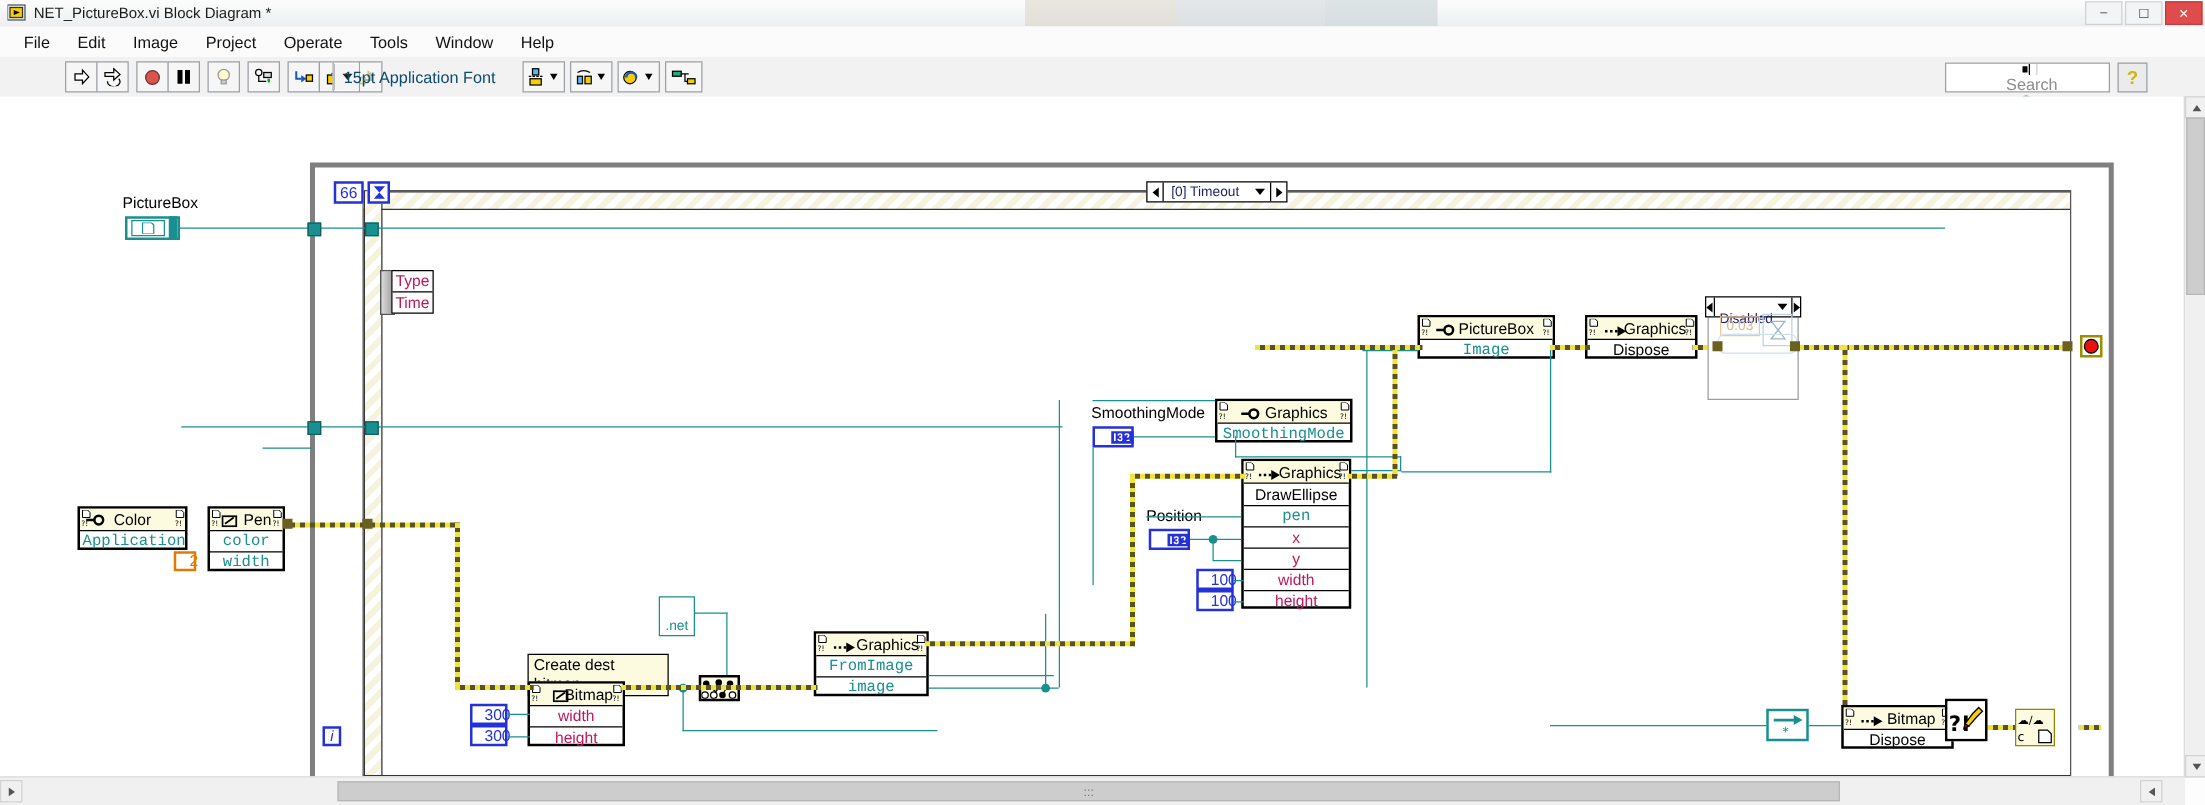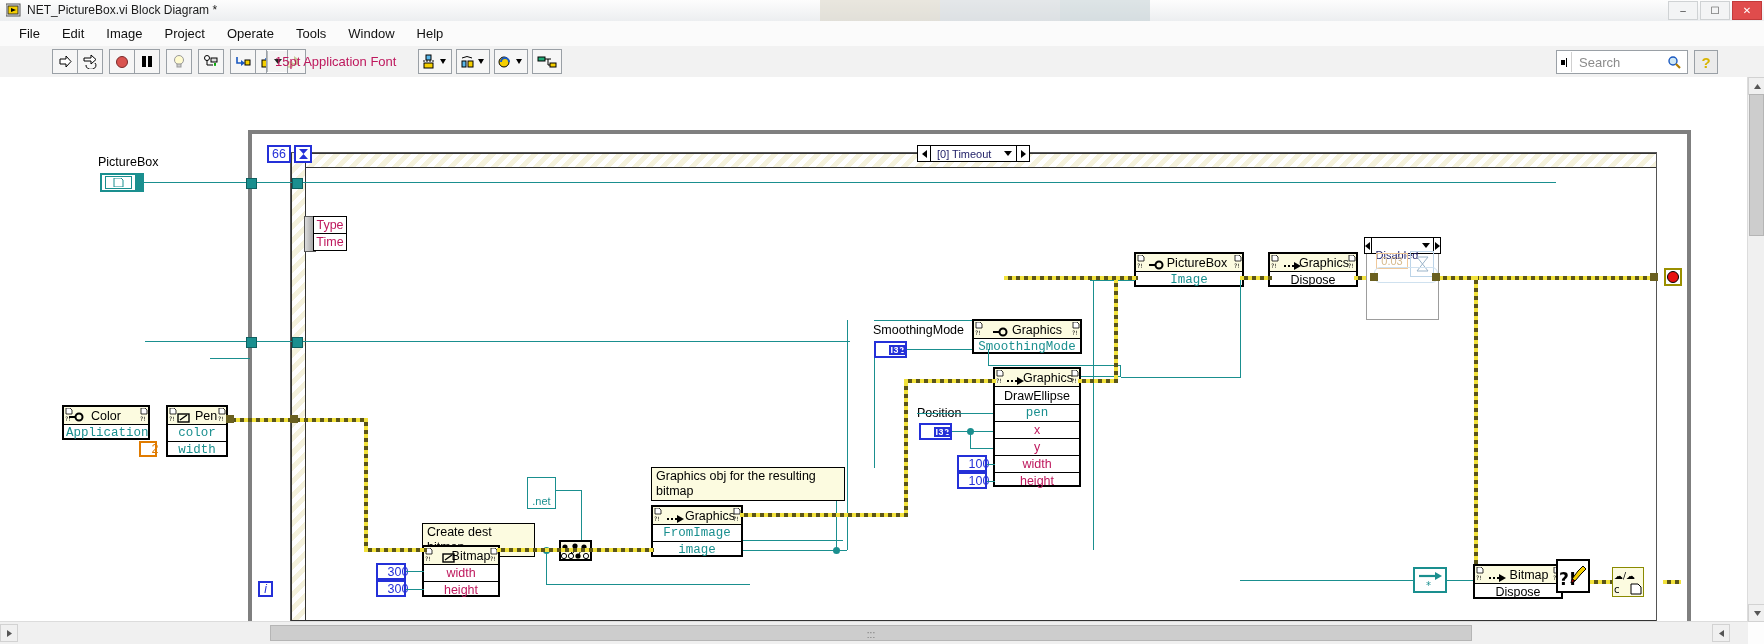--- a/index.html
+++ b/index.html
@@ -28,21 +28,21 @@
   .menu-item{font-size:13px;color:#111;padding:3px 11px;white-space:nowrap;}
 
   
   .toolbar{position:absolute;left:0;top:46px;width:1764px;height:31px;
     background:#f2f2f2;border-bottom:1px solid #cfcfcf;}
   .tb-group{position:absolute;top:3px;height:25px;display:flex;align-items:center;}
   .tbtn{width:24px;height:23px;border:1px solid #9aa0a6;background:#f6f6f6;margin-right:-1px;
     display:flex;align-items:center;justify-content:center;position:relative;}
   .tbtn.sep{margin-right:6px;}
   .tb-font{height:23px;border:1px solid #9aa0a6;background:#fff;display:flex;align-items:center;}
-  .tb-font .lbl{font-size:13px;color:#be185d;padding:0 8px;white-space:nowrap;}
+  .tb-font .lbl{font-size:13px;color:#0c4a6e;padding:0 8px;white-space:nowrap;}
   .tb-font .arrowcell{width:19px;height:21px;border-left:1px solid #b5b9bc;display:flex;
     align-items:center;justify-content:center;background:#f4f4f4;}
   .caret{width:0;height:0;border-left:4px solid transparent;border-right:4px solid transparent;
     border-top:5px solid #222;}
   .searchbox{position:absolute;top:4px;height:22px;border:1px solid #9aa0a6;background:#fff;
     display:flex;align-items:center;}
   .searchbox .pfx{width:14px;height:20px;border-right:1px solid #d0d0d0;display:flex;
     align-items:center;justify-content:center;}
   .searchbox .sv{font-size:13px;color:#8b8b8b;padding-left:7px;flex:1;}
   .searchbox .mag{width:26px;display:flex;align-items:center;justify-content:center;}
@@ -277,21 +277,21 @@
       </div>
       <div class="tbtn" style="width:28px;margin-left:5px">
         <svg width="22" height="16" viewBox="0 0 22 16">
             <rect x="2" y="3" width="7" height="4" fill="#2a7" stroke="#000"></rect>
             <path d="M9 5 h6 M12 5 v6 h6" stroke="#000" fill="none"></path>
             <rect x="14" y="9" width="6" height="4" fill="#f5cf00" stroke="#000"></rect>
           </svg>
       </div>
     </div>
 
-    <div class="searchbox" style="left:1556px;width:130px;">
+    <div class="searchbox" style="left:1556px;width:130px;flex-direction:column;">
       <div class="pfx">
         <svg width="9" height="9" viewBox="0 0 9 9">
             <rect x="1" y="2" width="4" height="5" fill="#000"></rect>
             <rect x="6" y="0" width="1" height="9" fill="#000"></rect>
           </svg>
       </div>
       <div class="sv">Search</div>
       <div class="mag">
         <svg width="14" height="14" viewBox="0 0 14 14">
             <circle cx="6" cy="6" r="4" fill="#cfe8f5" stroke="#1a58c0" stroke-width="1.4"></circle>
@@ -473,21 +473,20 @@
       </svg>
     </div>
     <div class="junction" style="left:543px;top:470px;"></div>
     <div class="junction" style="left:833px;top:470px;"></div>
     <div class="wire h" style="left:500px;top:473px;width:60px;"></div>
     <div class="wire h" style="left:592px;top:473px;width:255px;"></div>
     <div class="wire v" style="left:546px;top:473px;height:35px;"></div>
     <div class="wire h" style="left:546px;top:507px;width:204px;"></div>
     <div class="wire v" style="left:836px;top:414px;height:58px;"></div>
 
-    <div class="freelabel" style="left:651px;top:390px;width:184px;">Graphics obj for the resulting bitmap</div>
 
     <div class="node" style="left:651px;top:428px;width:92px;height:52px;">
       <div class="hdr">
         <span style="position:absolute;left:14px;top:3px;">
           <svg width="18" height="10" viewBox="0 0 18 10">
               <path d="M0 5 h10" stroke="#000" stroke-width="2" stroke-dasharray="2 2"></path>
               <polygon points="10,1 17,5 10,9" fill="#000"></polygon>
             </svg>
         </span>
         <span class="t" style="padding-left:26px;">Graphics</span>

